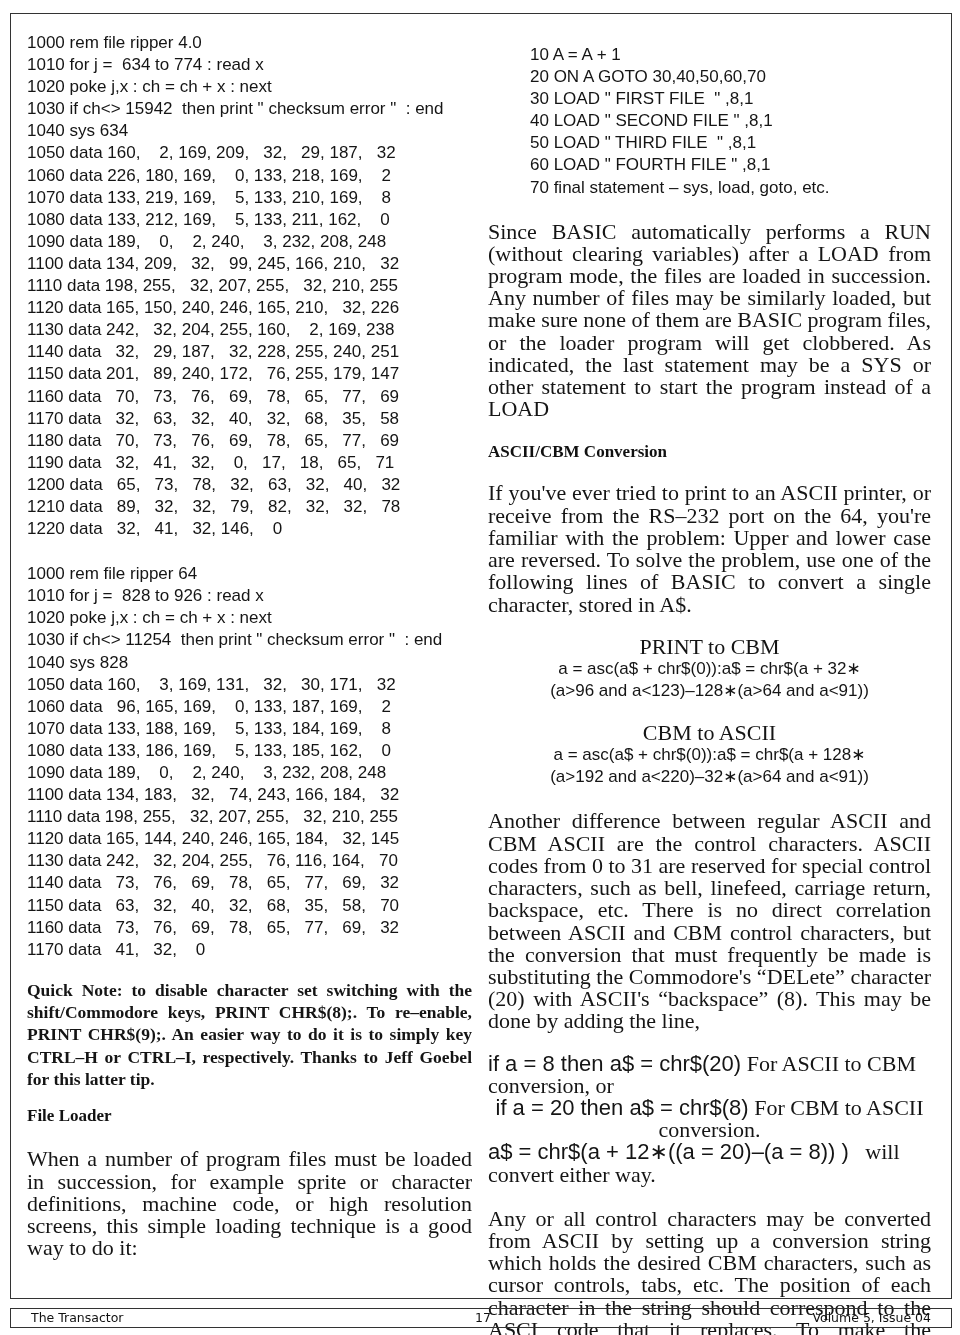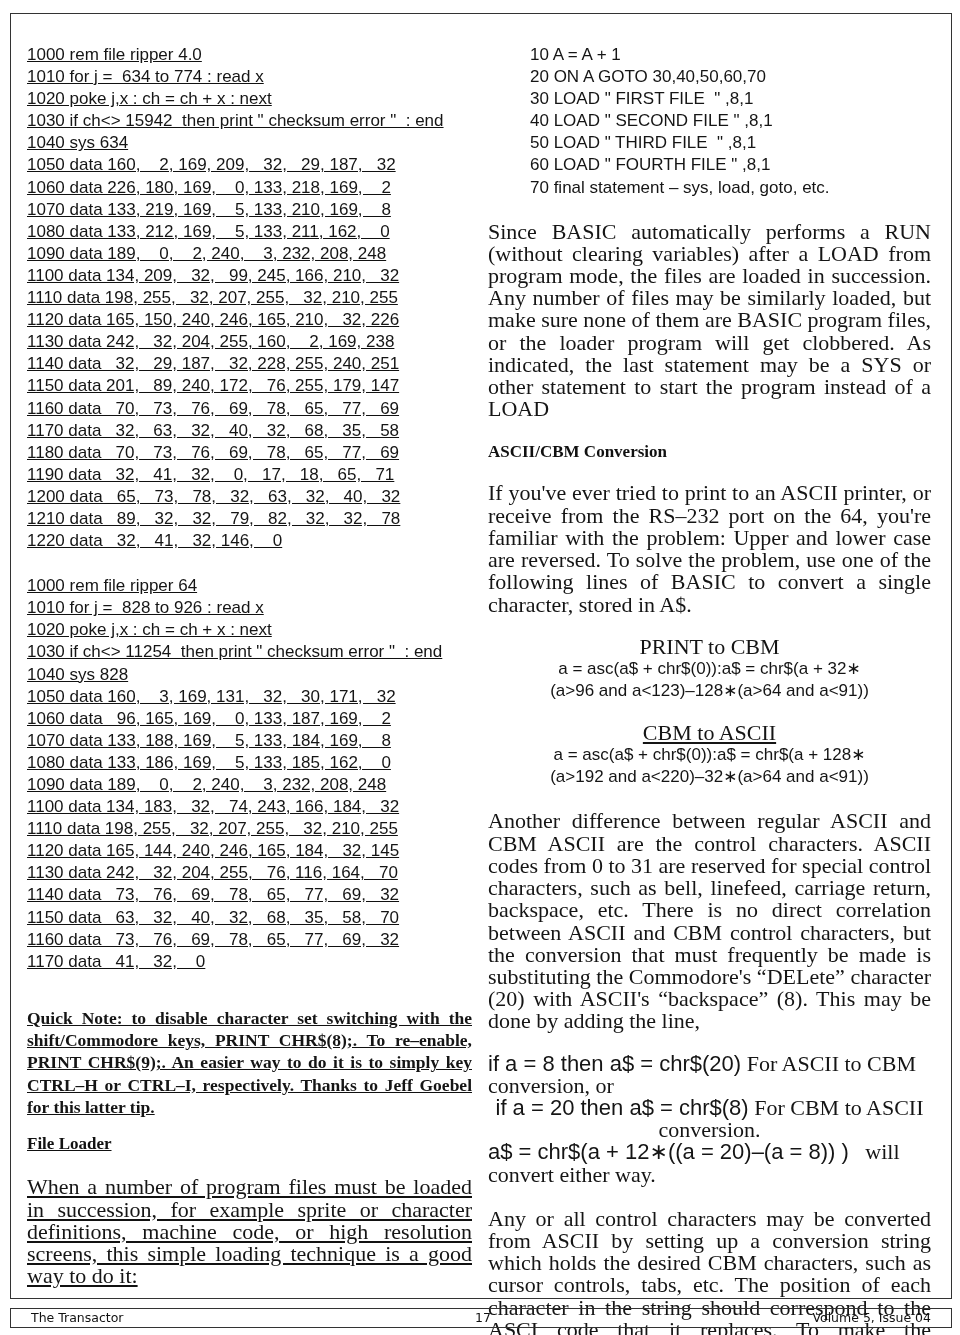--- a/index.html
+++ b/index.html
@@ -1,24 +1,24 @@
 <!DOCTYPE html>
 <html><head>
 <meta charset="utf-8">
 <style>
   html, body { margin:0; padding:0; background:#ffffff; }
   body { width:960px; height:1335px; position:relative; overflow:hidden; color:#111; }
   .frame { position:absolute; left:10px; top:13px; width:942px; height:1286px; border:1.5px solid #333; box-sizing:border-box; }
   .col { position:absolute; }
-  .left { left:27px; top:44px; width:445px;text-decoration:underline; }
+  .left { left:27px; top:32px; width:445px; }
   .right { left:488px; top:44px; width:443px; }
   .code { font-family:"Liberation Sans", sans-serif; font-size:17px; line-height:22.1px; white-space:pre; color:#151515; }
   .code .ln { display:block; height:22.1px; }
   .serif { font-family:"Liberation Serif", serif; font-size:22px; line-height:22.2px; text-align:justify; color:#151515; }
-  .bold { font-weight:bold;margin-top:16px; }
+  .bold { font-weight:bold; }
   .heading { font-family:"Liberation Serif", serif; font-weight:bold; font-size:17px; color:#111; }
   .center { text-align:center; }
   .footer { position:absolute; left:10px; top:1308px; width:942px; height:20px; border:1.5px solid #333; box-sizing:border-box; font-family:"DejaVu Sans", sans-serif; font-weight:normal; font-size:12.5px; color:#111; }
   .footer span { position:absolute; top:1px; }
   .mono-like { font-family:"Liberation Sans", sans-serif; }
 </style>
 </head>
 <body>
 
 <div class="frame"></div>
@@ -42,21 +42,21 @@
   <div style="height:22px"></div>
   <div class="heading">ASCII/CBM Conversion</div>
   <div style="height:20px"></div>
   <div class="serif">If you've ever tried to print to an ASCII printer, or receive from the RS–232 port on the 64, you're familiar with the problem: Upper and lower case are reversed. To solve the problem, use one of the following lines of BASIC to convert a single character, stored in A$.</div>
   <div style="height:20px"></div>
 
   <div class="serif center" style="text-align:center;">PRINT to CBM</div>
   <div class="code center" style="white-space:normal; text-align:center;">a = asc(a$ + chr$(0)):a$ = chr$(a + 32∗</div>
   <div class="code center" style="white-space:normal; text-align:center;">(a&gt;96 and a&lt;123)–128∗(a&gt;64 and a&lt;91))</div>
   <div style="height:20px"></div>
-  <div class="serif center" style="text-align:center;text-decoration:underline;">CBM to ASCII</div>
+  <div class="serif center" style="text-align:center;">CBM to ASCII</div>
   <div class="code center" style="white-space:normal; text-align:center;">a = asc(a$ + chr$(0)):a$ = chr$(a + 128∗</div>
   <div class="code center" style="white-space:normal; text-align:center;">(a&gt;192 and a&lt;220)–32∗(a&gt;64 and a&lt;91))</div>
   <div style="height:22px"></div>
 
   <div class="serif">Another difference between regular ASCII and CBM ASCII are the control characters. ASCII codes from 0 to 31 are reserved for special control characters, such as bell, linefeed, carriage return, backspace, etc. There is no direct correlation between ASCII and CBM control characters, but the conversion that must frequently be made is substituting the Commodore's “DELete” character (20) with ASCII's “backspace” (8). This may be done by adding the line,</div>
   <div style="height:20px"></div>
 
   <div class="serif" style="text-align:left;">
     <span class="mono-like">if a = 8 then a$ = chr$(20)</span>
     <span>For ASCII to CBM conversion, or</span>

